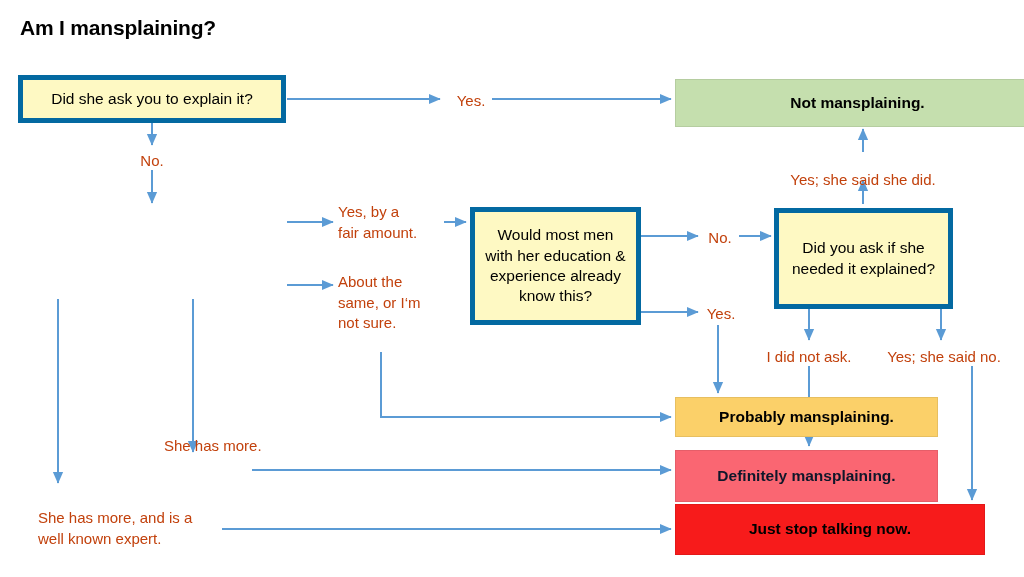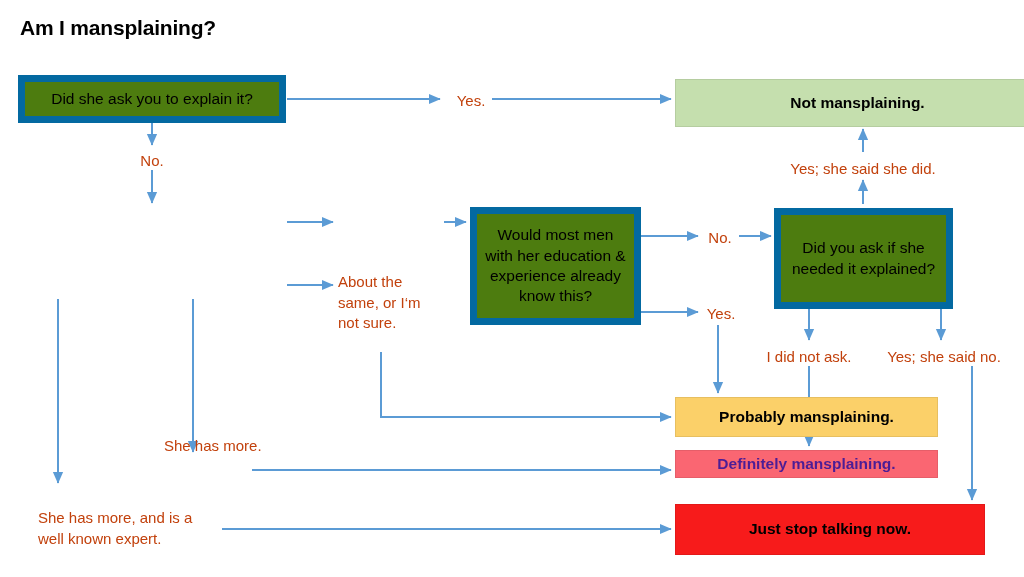--- a/index.html
+++ b/index.html
@@ -37,22 +37,22 @@
     position: absolute;
     box-sizing: border-box;
     display: flex;
     align-items: center;
     justify-content: center;
     text-align: center;
     color: #000000;
     line-height: 1.32;
   }
   .q-node {
-    border: 7px solid #0369a1;
-    background: #4d7c0f;
+    border: 5px solid #0369a1;
+    background: #fef9c3;
     font-size: 15.5px;
     padding: 4px 8px;
   }
   .out-node {
     font-size: 15.5px;
     font-weight: bold;
     border: 1px solid rgba(0,0,0,0.08);
   }
   .edge-label {
     position: absolute;
@@ -139,42 +139,44 @@
   </div>
 
   <div class="node out-node" style="left:675px; top:79px; width:365px; height:48px; background:#C5DFAE; color:#000000;">
     <span>Not mansplaining.</span>
   </div>
 
   <div class="node out-node" style="left:675px; top:397px; width:263px; height:40px; background:#FBD069; color:#000000;">
     <span>Probably mansplaining.</span>
   </div>
 
-  <div class="node out-node" style="left:675px; top:450px; width:263px; height:28px; background:#FA6672; color:#4c1d95;">
+  <div class="node out-node" style="left:675px; top:450px; width:263px; height:52px; background:#FA6672; color:#0f172a;">
     <span>Definitely mansplaining.</span>
   </div>
 
   <div class="node out-node" style="left:675px; top:504px; width:310px; height:51px; background:#F71B1B; color:#000000;">
     <span>Just stop talking now.</span>
   </div>
 
   <div class="edge-label el-center" style="left:448px; top:91px; width:46px;">Yes.</div>
 
   <div class="edge-label el-center" style="left:129px; top:151px; width:46px;">No.</div>
 
+  <div class="edge-label el-left" style="left:338px; top:202px; width:106px;">Yes, by a
+fair amount.</div>
 
   <div class="edge-label el-left" style="left:338px; top:272px; width:106px;">About the
 same, or I‘m
 not sure.</div>
 
   <div class="edge-label el-center" style="left:702px; top:228px; width:36px;">No.</div>
 
   <div class="edge-label el-center" style="left:702px; top:304px; width:38px;">Yes.</div>
 
-  <div class="edge-label el-center" style="left:778px; top:159px; width:170px;">Yes; she said she did.</div>
+  <div class="edge-label el-center" style="left:778px; top:170px; width:170px;">Yes; she said she did.</div>
 
   <div class="edge-label el-center" style="left:753px; top:347px; width:112px;">I did not ask.</div>
 
   <div class="edge-label el-center" style="left:878px; top:347px; width:132px;">Yes; she said no.</div>
 
   <div class="edge-label el-left" style="left:130px; top:436px; width:122px;margin-left:34px;">She has more.</div>
 
   <div class="edge-label el-left" style="left:38px; top:508px; width:190px;">She has more, and is a
 well known expert.</div>
 

